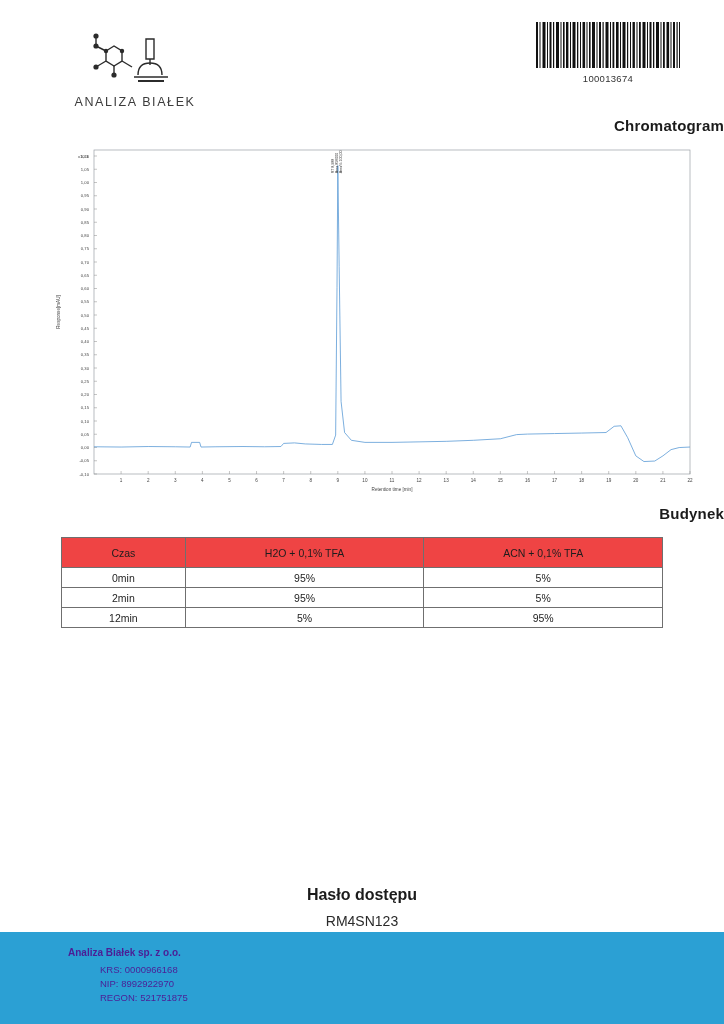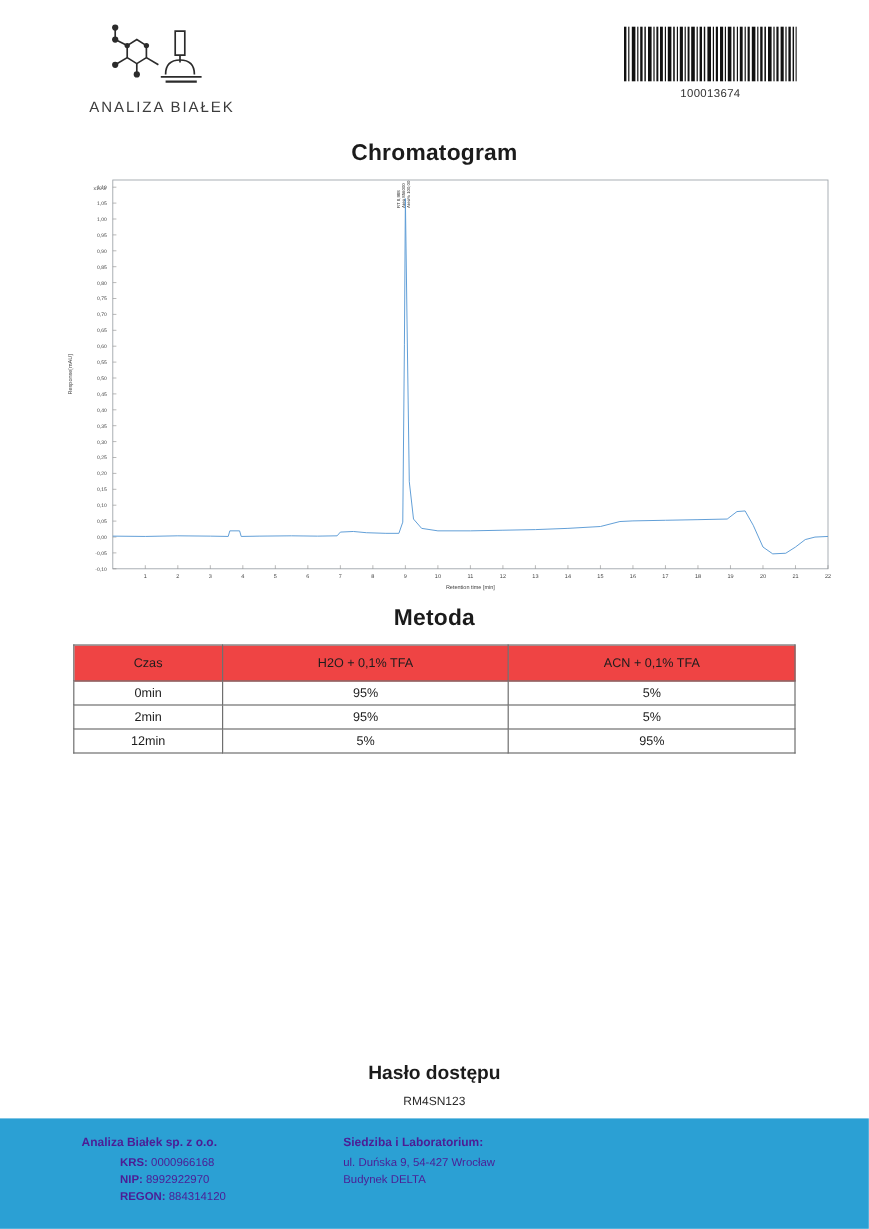--- a/index.html
+++ b/index.html
@@ -20,60 +20,60 @@
   
   .header {
     position: absolute;
     top: 0; left: 0;
     width: 724px;
     height: 115px;
   }
   .logo-block {
     position: absolute;
     left: 60px;
-    top: 16px;
+    top: 29px;
     width: 150px;
     text-align: center;
   }
   .logo-mark {
     width: 150px;
     height: 62px;
     display: block;
   }
   .logo-text {
     font-size: 12.5px;
     letter-spacing: 1.6px;
     color: #3c3c3c;
     margin-top: 4px;
     font-family: "Liberation Sans", sans-serif;
   }
 
   .barcode-block {
     position: absolute;
-    right: 60px;
+    right: 44px;
     top: 22px;
     width: 144px;
     text-align: center;
   }
   .barcode {
     height: 46px;
     width: 144px;
     display: block;
   }
   .barcode-number {
     font-size: 9.5px;
     color: #333;
     margin-top: 5px;
     letter-spacing: 0.3px;
   }
 
   
   .section-title {
-    text-align: center;
-    font-size: 19px;
+    text-align: right;
+    font-size: 15px;
     font-weight: bold;
     color: #1b1b1b;
     letter-spacing: 0.2px;
   }
   #chromatogram-title { position: absolute; top: 117px; left: 0; width: 724px; }
   #metoda-title { position: absolute; top: 505px; left: 0; width: 724px; }
 
   
   .chart-wrap {
     position: absolute;
@@ -119,21 +119,21 @@
     left: 0;
     width: 724px;
     text-align: center;
   }
   .password-label {
     font-size: 16px;
     font-weight: bold;
     color: #1b1b1b;
   }
   .password-value {
-    font-size: 10px;
+    font-size: 14px;
     color: #2a2a2a;
     margin-top: 9px;
   }
 
   
   .footer {
     position: absolute;
     left: 0;
     bottom: 0;
     width: 724px;
@@ -150,21 +150,21 @@
   .footer-col .ftitle {
     font-weight: bold;
     font-size: 10px;
     margin-bottom: 3px;
     display: block;
   }
   #footer-col-1 { left: 68px; width: 210px; }
   #footer-col-2 { left: 286px; width: 200px; }
   #footer-col-3 { left: 526px; width: 190px; }
   .footer-line { display: block; }
-  .footer-line .lbl { font-weight: bold; padding-left: 32px; }
+  .footer-line .lbl { font-weight: normal; padding-left: 32px; }
 </style>
 </head>
 <body>
 
 <div class="header">
 
   <div class="logo-block">
     <svg class="logo-mark" viewBox="0 0 150 62">
       <g fill="none" stroke="#2b2b2b" stroke-width="1.4">
 
@@ -346,21 +346,21 @@
       <text x="642" y="338" font-size="4.6" fill="#444" text-anchor="middle" font-family="&quot;Liberation Sans&quot;, sans-serif">22</text>
       <text x="344" y="347" font-size="4.6" fill="#444" text-anchor="middle" font-family="&quot;Liberation Sans&quot;, sans-serif">Retention time [min]</text>
       <text x="12" y="168" font-size="4.6" fill="#444" text-anchor="middle" font-family="&quot;Liberation Sans&quot;, sans-serif" transform="rotate(-90 12 168)">Response[mAU]</text>
       <path d="M46.00 302.78 L73.09 303.04 L100.18 302.52 L127.27 302.78 L142.17 303.04 L143.53 298.38 L151.65 298.38 L153.01 303.04 L167.91 302.78 L195.00 302.52 L216.67 302.78 L232.93 302.52 L235.64 299.41 L246.47 298.90 L257.31 299.93 L273.56 300.45 L284.40 300.45 L287.65 291.12 L289.01 143.38 L289.82 21.55 L291.17 122.64 L293.07 257.42 L296.59 288.53 L303.36 296.30 L316.91 298.38 L344.00 298.38 L371.09 297.86 L398.18 297.34 L425.27 296.30 L452.36 294.75 L468.62 290.60 L479.45 290.08 L506.55 289.56 L533.64 289.05 L558.02 288.53 L566.15 282.31 L572.92 281.79 L579.69 293.71 L587.82 311.86 L595.95 317.56 L606.78 317.04 L614.91 311.86 L623.04 305.64 L631.16 303.56 L642.00 303.04" fill="none" stroke="#5b9bd5" stroke-width="0.8" stroke-linejoin="round"></path>
       <text x="285.5472727272727" y="29.327999999999975" font-size="3.6" fill="#333" text-anchor="start" font-family="&quot;Liberation Sans&quot;, sans-serif" transform="rotate(-90 285.5472727272727 29.327999999999975)">RT 8,988</text>
       <text x="289.7472727272727" y="29.327999999999975" font-size="3.6" fill="#333" text-anchor="start" font-family="&quot;Liberation Sans&quot;, sans-serif" transform="rotate(-90 289.7472727272727 29.327999999999975)">Area 856000</text>
       <text x="293.94727272727266" y="29.327999999999975" font-size="3.6" fill="#333" text-anchor="start" font-family="&quot;Liberation Sans&quot;, sans-serif" transform="rotate(-90 293.94727272727266 29.327999999999975)">Area% 100,00</text>
     </svg>
 </div>
 
-<div class="section-title" id="metoda-title">Metoda</div>
+<div class="section-title" id="metoda-title">Budynek</div>
 
 <div class="table-wrap">
   <table class="metoda">
     <colgroup>
         <col class="c1">
         <col class="c2">
         <col class="c3">
       </colgroup>
     <thead>
       <tr>
@@ -400,23 +400,18 @@
     <span class="footer-line">
       <span class="lbl">KRS:</span>
       <span>0000966168</span>
     </span>
     <span class="footer-line">
       <span class="lbl">NIP:</span>
       <span>8992922970</span>
     </span>
     <span class="footer-line">
       <span class="lbl">REGON:</span>
-      <span>884314120</span>
+      <span>521751875</span>
     </span>
   </div>
 
-  <div class="footer-col" id="footer-col-2">
-    <span class="ftitle">Siedziba i Laboratorium:</span>
-    <span class="footer-line">ul. Duńska 9, 54-427 Wrocław</span>
-    <span class="footer-line">Budynek DELTA</span>
-  </div>
 
 </div>
 
 </body></html>

